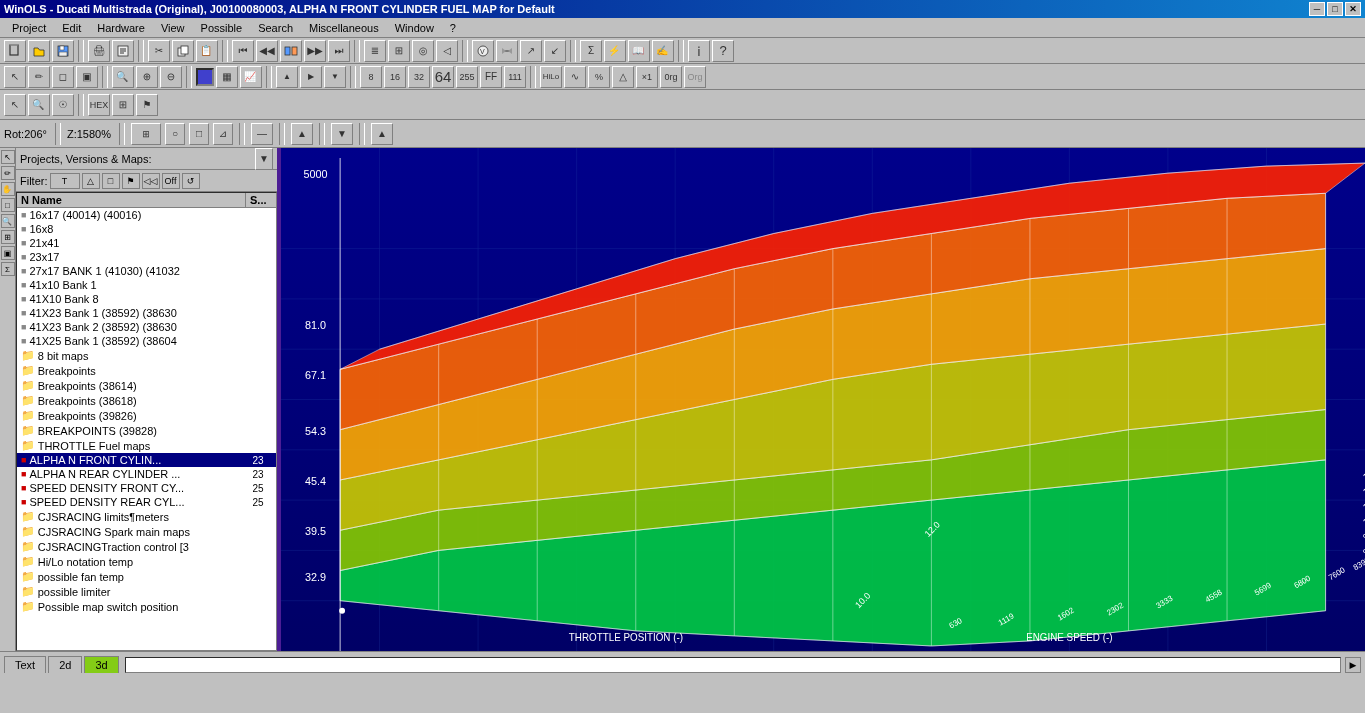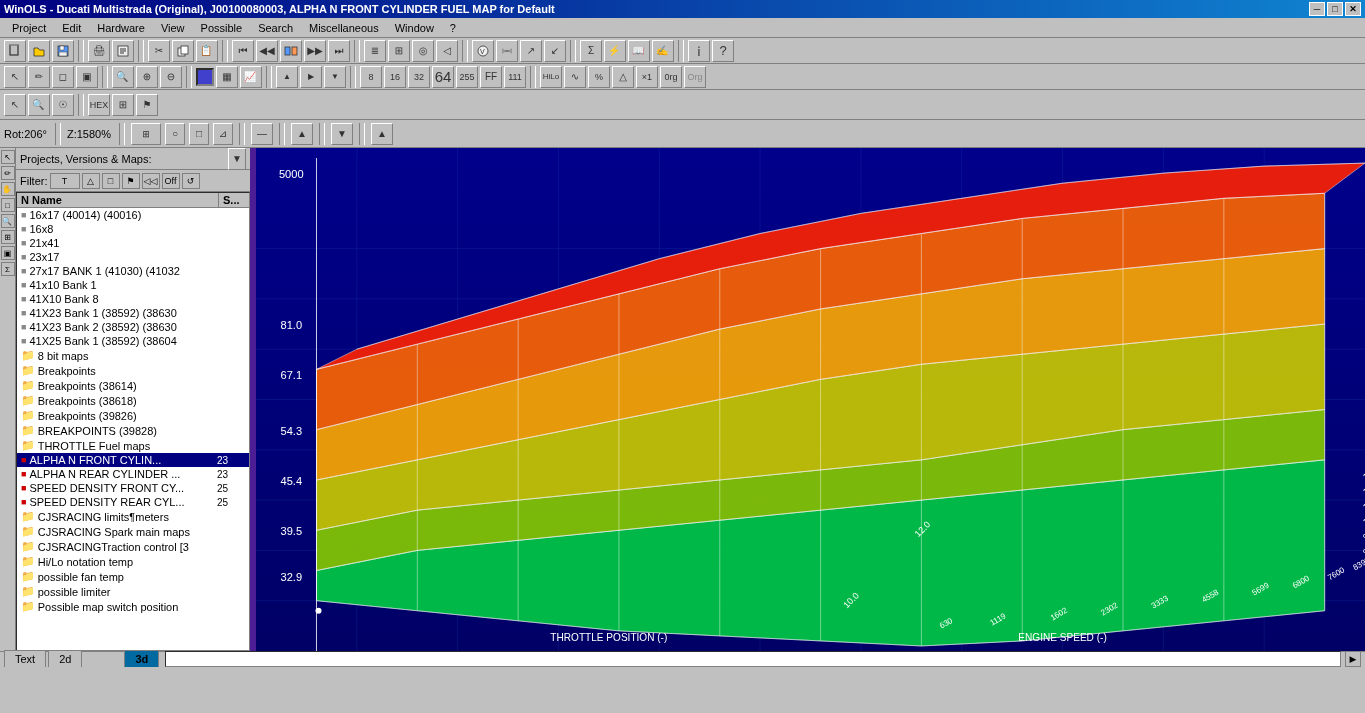--- a/index.html
+++ b/index.html
@@ -88,23 +88,23 @@
 
     
     #main-area {
       display: flex;
       height: calc(713px - 18px - 20px - 26px - 26px - 30px - 28px - 22px);
       background: #c0c0c0;
     }
 
     
     #left-panel {
-      width: 240px;
-      background: #c0c0c0;
-      border-right: 6px solid #4c1d95;
+      width: 265px;
+      background: #c0c0c0;
+      border-right: 4px solid #4c1d95;
       display: flex;
       flex-direction: column;
       flex-shrink: 0;
     }
 
     
     #projects-header {
       height: 22px;
       background: #c0c0c0;
       display: flex;
@@ -156,21 +156,21 @@
       font-size: 11px;
       padding: 1px 4px;
       cursor: pointer;
       white-space: nowrap;
       overflow: hidden;
     }
     .tree-item.selected { background: #000080; color: white; }
     .tree-item .item-icon { margin-right: 3px; font-size: 9px; color: #cc0000; }
     .tree-item .item-folder { margin-right: 3px; font-size: 11px; color: #ffcc00; }
     .tree-item .item-name { flex: 1; overflow: hidden; text-overflow: ellipsis; }
-    .tree-item .item-num { width: 28px; text-align: left; font-size: 10px; }
+    .tree-item .item-num { width: 28px; text-align: center; font-size: 10px; }
 
     
     #left-tools {
       width: 16px;
       background: #c0c0c0;
       border-right: 1px solid #808080;
       display: flex;
       flex-direction: column;
       align-items: center;
       padding: 2px;
@@ -197,40 +197,39 @@
     
     #surface-canvas {
       width: 100%;
       height: 100%;
       position: absolute;
       top: 0; left: 0;
     }
 
     
     #tab-bar {
-      height: 16px;
+      height: 22px;
       background: #c0c0c0;
       display: flex;
       align-items: flex-end;
       padding: 0 4px;
       border-top: 1px solid #808080;
     }
     .tab {
       padding: 2px 10px;
       background: #c0c0c0;
       border: 1px solid #808080;
       border-bottom: none;
       font-size: 11px;
       cursor: pointer;
       margin-right: 2px;
     }
     .tab.active {
-      background: #0369a1;
-      font-weight: bold;
-      margin-left: 40px;
+      background: #84cc16;
+      font-weight: normal;
     }
   </style>
 </head>
 <body>
 
 <div id="title-bar">
   <span class="title-text">WinOLS - Ducati Multistrada (Original), J00100080003, ALPHA N FRONT CYLINDER FUEL MAP for Default</span>
   <div class="window-controls">
     <div class="win-btn">─</div>
     <div class="win-btn">□</div>

